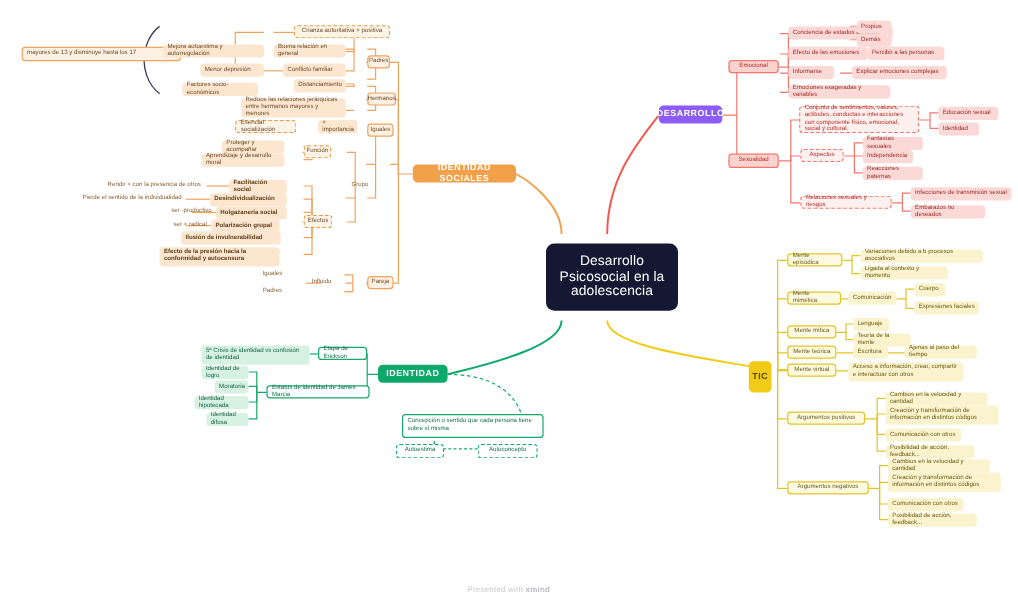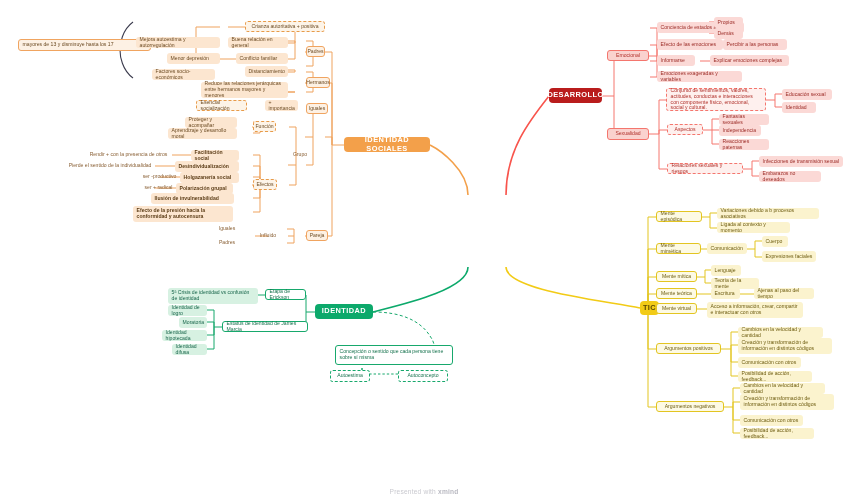--- a/index.html
+++ b/index.html
@@ -12,21 +12,21 @@
 
   
   .center{background:#141832;color:#ffffff;border-radius:7px;
           font-size:11.5px;text-align:center;justify-content:center;
           padding:7px 8px;letter-spacing:.1px;}
 
   
   .main{border-radius:4px;color:#ffffff;font-size:7.4px;font-weight:bold;
         letter-spacing:.45px;justify-content:center;text-align:center;padding:3px 5px;}
   .main.orange{background:#F3A04A;}
-  .main.red{background:#b91c1c;}
+  .main.red{background:#8b5cf6;}
   .main.green{background:#0CA96B;}
   .main.yellow{background:#F2CB16;color:#5c4a00;}
 
   
   .bx{font-size:5.1px;padding:2.2px 3.6px;border-radius:3px;}
   .bx.fill-o{background:#FCE6D0;color:#6b4a22;}
   .bx.out-o{background:#FDF1E4;color:#6b4a22;border:.8px solid #F0A460;}
   .bx.dash-o{background:#FDF4E8;color:#6b4a22;border:.8px dashed #E79B4A;}
   .bx.plain-o{background:transparent;color:#8a6136;}
   .bx.bold-o{background:#FCE6D0;color:#5b3c16;font-weight:bold;}
@@ -172,25 +172,26 @@
       <path d="M733,407 L733,402 L740,402"></path>
       <path d="M733,407 L733,420 L740,420"></path>
       <path d="M733,407 L733,433 L740,433"></path>
     </g>
   </g>
 
   <path d="M133,22 C122,30 120,44 120,50 C120,56 122,70 133,78" fill="none" stroke="#3b3b4d" stroke-width="1.1"></path>
   <path d="M114,45 L107,45" stroke="#3b3b4d" stroke-width="1" fill="none"></path>
 </svg>
 
+<div class="node center" style="left:455px;top:203px;width:110px;height:56px;">Desarrollo Psicosocial en la adolescencia</div>
 
 <div class="node main orange" style="left:344px;top:137px;width:86px;height:15px;">IDENTIDAD SOCIALES</div>
 <div class="node main red" style="left:549px;top:88px;width:53px;height:15px;">DESARROLLO</div>
 <div class="node main green" style="left:315px;top:304px;width:58px;height:15px;">IDENTIDAD</div>
-<div class="node main yellow" style="left:640px;top:301px;width:19px;height:14px;">TIC</div>
+<div class="node main yellow" style="left:624px;top:301px;width:19px;height:26px;">TIC</div>
 
 <div class="node bx out-o" style="left:18px;top:39px;width:133px;height:12px;">mayores de 13 y disminuye hasta los 17</div>
 
 <div class="node bx dash-o" style="left:245px;top:21px;width:80px;height:11px;justify-content:center;">Crianza autoritativa + positiva</div>
 <div class="node bx fill-o" style="left:136px;top:37px;width:84px;height:11px;">Mejora autoestima y autorregulación</div>
 <div class="node bx fill-o" style="left:167px;top:53px;width:53px;height:11px;">Menor depresión</div>
 <div class="node bx fill-o" style="left:152px;top:69px;width:63px;height:11px;">Factores socio-económicos</div>
 <div class="node bx fill-o" style="left:228px;top:37px;width:60px;height:11px;">Buena relación en general</div>
 <div class="node bx fill-o" style="left:236px;top:53px;width:52px;height:11px;">Conflicto familiar</div>
 <div class="node bx out-o" style="left:306px;top:46px;width:19px;height:11px;justify-content:center;">Padres</div>

